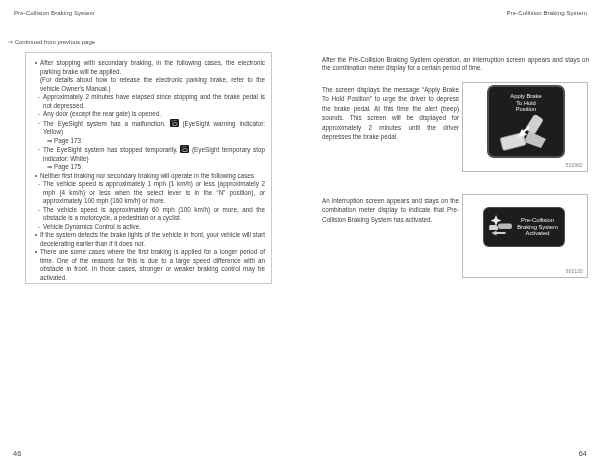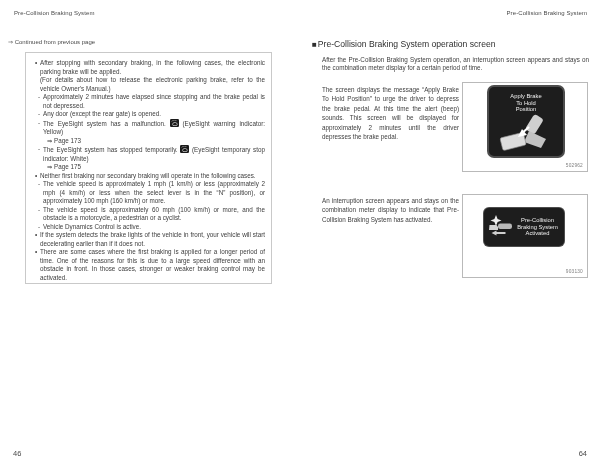--- a/index.html
+++ b/index.html
@@ -98,23 +98,20 @@
         <div class="note-item l1"><span class="marker">•</span>There are some cases where the first braking is applied for a longer period of time. One of the reasons for this is due to a large speed difference with an obstacle in front. In those cases, stronger or weaker braking control may be activated.</div>
       </div>
   </div>
 
   <div class="page-number">46</div>
 </div>
 
 <div class="page" id="page-right">
   <div class="running-header">Pre-Collision Braking System</div>
 
-  <div class="section-title">
-    <span class="sq">■</span><span>Pre-Collision Braking System operation screen</span>
-  </div>
 
   <div class="intro-par">After the Pre-Collision Braking System operation, an interruption screen appears and stays on the combination meter display for a certain period of time.</div>
 
   <div class="col-text" id="block1-text">The screen displays the message “Apply Brake To Hold Position” to urge the driver to depress the brake pedal. At this time the alert (beep) sounds. This screen will be displayed for approximately 2 minutes until the driver depresses the brake pedal.</div>
 
   <div class="figure-box" id="figure1-box">
     <div class="meter-screen" id="screen1">
       <div class="screen-lines">
           <div>Apply Brake</div>
           <div>To Hold</div>

